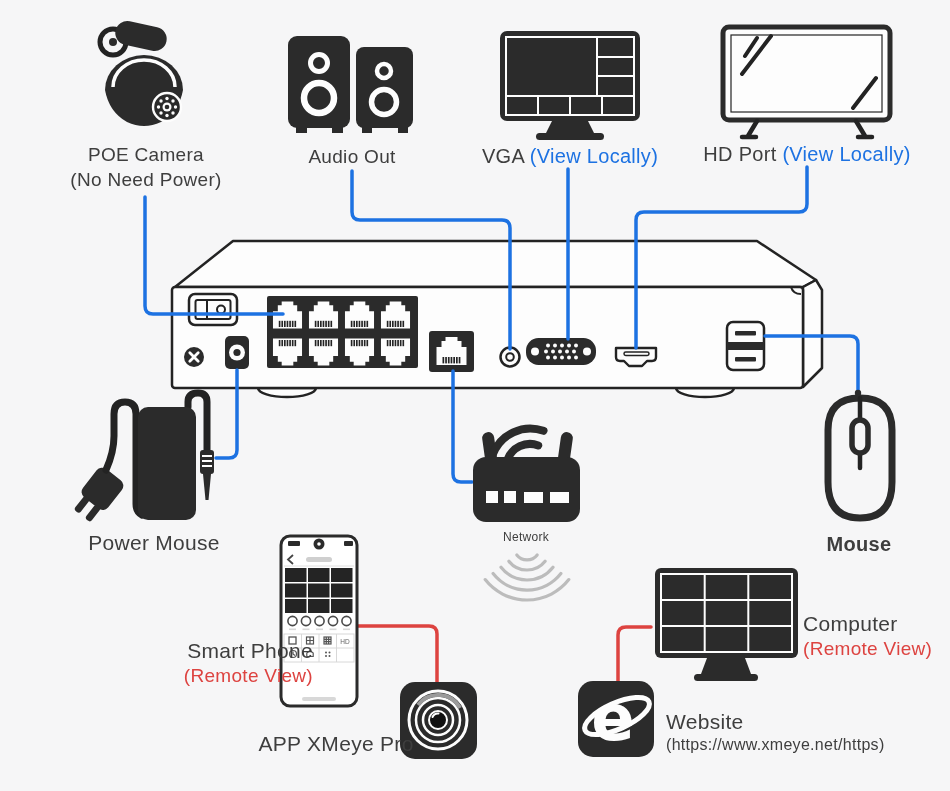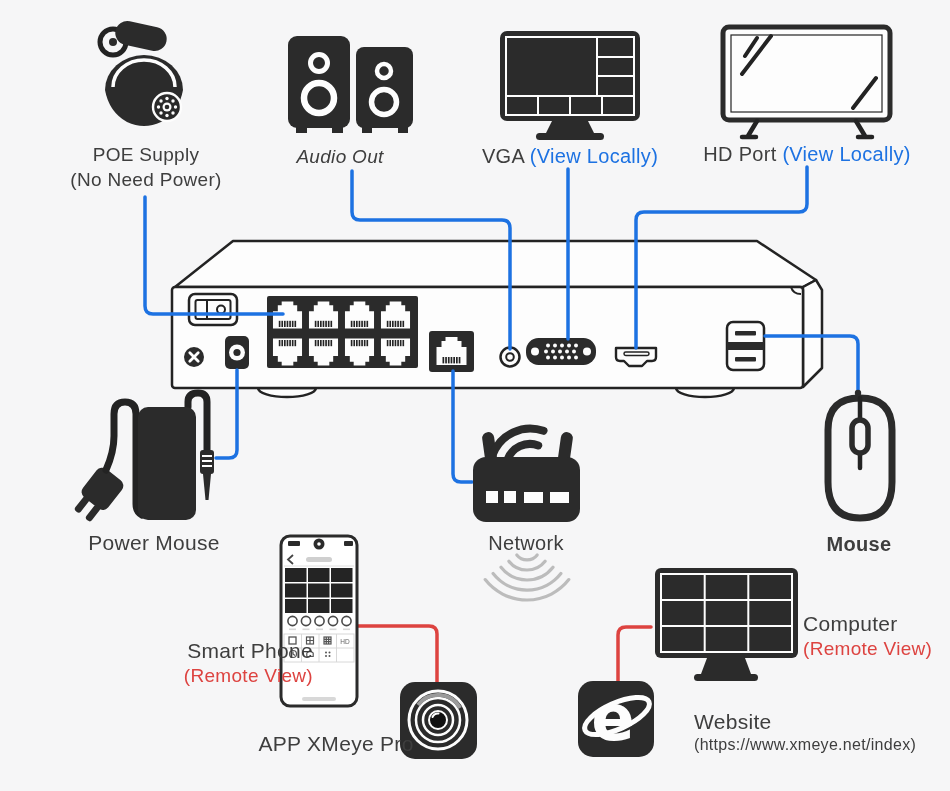--- a/index.html
+++ b/index.html
@@ -319,52 +319,52 @@
     <circle cx="438" cy="720" r="29" class="wht" stroke-width="3"></circle>
     <circle cx="438" cy="720" r="22" class="wht" stroke-width="2.5"></circle>
     <path d="M418,705 A25,25 0 0 1 460,708" stroke="#9a9a9a" stroke-width="4" fill="none"></path>
     <circle cx="438" cy="720" r="15" class="wht" stroke-width="2.5"></circle>
     <circle cx="438" cy="720" r="9" fill="#111" stroke="#fdfdfd" stroke-width="2"></circle>
     <path d="M432.5,717 a6,6 0 0 1 6,-3.5" stroke="#fdfdfd" stroke-width="2" fill="none" stroke-linecap="round"></path>
   </g>
 </svg>
 
 <div class="lbl ctr" style="left:146px;top:143px;">
-  <div>POE Supply</div>
+  <div>POE Camera</div>
   <div>(No Need Power)</div>
 </div>
 
-<div class="lbl ctr" style="left:340px;top:145px;font-style:italic;">Audio Out</div>
+<div class="lbl ctr" style="left:352px;top:145px;">Audio Out</div>
 
 <div class="lbl ctr" style="left:570px;top:143px;font-size:20px;">
   <span>VGA</span>
   <span class="note-blue">(View Locally)</span>
 </div>
 
 <div class="lbl ctr" style="left:807px;top:141px;font-size:20px;">
   <span>HD Port</span>
   <span class="note-blue">(View Locally)</span>
 </div>
 
 <div class="lbl ctr big" style="left:154px;top:529px;">Power Mouse</div>
 
-<div class="lbl ctr" style="left:526px;top:530px;font-size:20px;">Network</div>
+<div class="lbl ctr" style="left:526px;top:530px;font-size:12px;">Network</div>
 
 <div class="lbl ctr" style="left:859px;top:531px;font-size:20px;font-weight:bold;">Mouse</div>
 
 <div class="lbl rgt" style="left:277px;top:637px;margin-left:36px;">
   <div class="big">Smart Phone</div>
   <div class="note-red">(Remote View)</div>
 </div>
 
 <div class="lbl ctr big" style="left:310px;top:730px;margin-left:26px;">APP XMeye Pro</div>
 
 <div class="lbl" style="left:803px;top:610px;">
   <div class="big">Computer</div>
   <div class="note-red">(Remote View)</div>
 </div>
 
-<div class="lbl" style="left:694px;top:708px;">
+<div class="lbl" style="left:666px;top:708px;">
   <div class="big">Website</div>
-  <div class="small-url">(https://www.xmeye.net/index)</div>
+  <div class="small-url">(https://www.xmeye.net/https)</div>
 </div>
 
 </div>
 
 </body></html>

